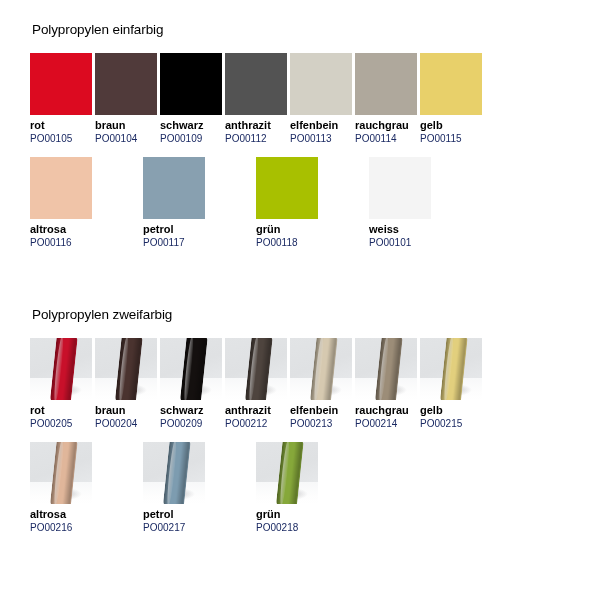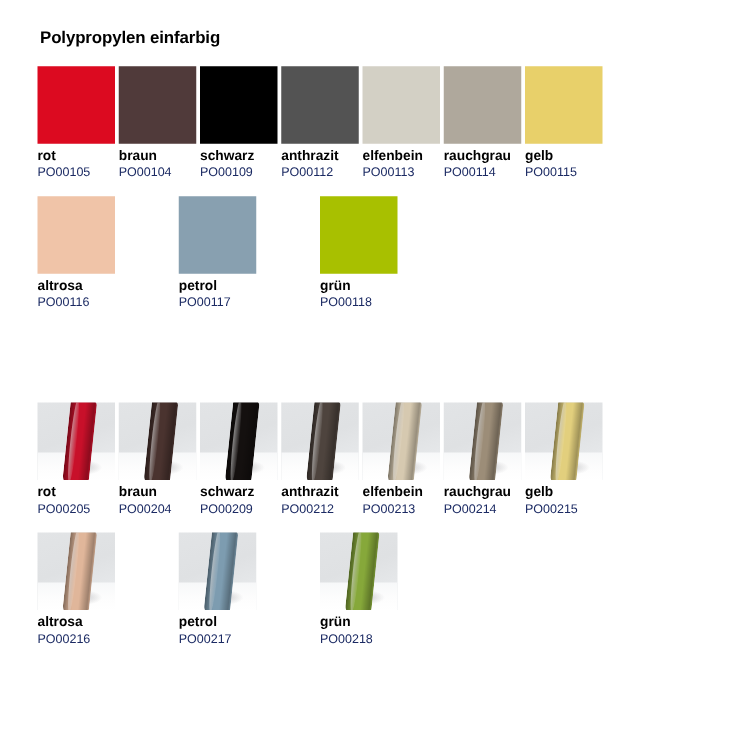--- a/index.html
+++ b/index.html
@@ -25,21 +25,21 @@
   }
   .section {
     position: absolute;
     left: 30px;
   }
   #section-0 { top: 22px; }
   #section-1 { top: 307px; }
 
   .section-title {
     font-size: 13.5px;
-    font-weight: bold;
+    font-weight: normal;
     letter-spacing: -0.1px;
     color: #000000;
     margin: 0 0 0 2px;
     padding: 0;
     line-height: 16px;
     white-space: nowrap;
   }
 
   .rows {
     margin-top: 15px;
@@ -176,25 +176,31 @@
           <div class="swatch-cell">
             <div class="chip solid" style="background: rgb(136, 160, 176);"></div>
             <div class="name">petrol</div>
             <div class="code">PO00117</div>
           </div>
           <div class="swatch-cell">
             <div class="chip solid" style="background: rgb(168, 192, 0);"></div>
             <div class="name">grün</div>
             <div class="code">PO00118</div>
           </div>
+          <div class="swatch-cell">
+            <div class="chip solid" style="background: rgb(244, 244, 244);"></div>
+            <div class="name">weiss</div>
+            <div class="code">PO00101</div>
+          </div>
         </div>
       </div>
   </div>
 
   <div class="section" id="section-1">
+    <div class="section-title">Polypropylen zweifarbig</div>
     <div class="rows">
         <div class="swatch-row">
           <div class="swatch-cell">
             <div class="chip duo">
               <div class="floor"></div>
               <div class="band-shadow"></div>
               <div class="band" style="background: linear-gradient(90deg, rgba(0, 0, 0, 0.42) 0%, rgb(200, 16, 42) 34%, rgb(200, 16, 42) 58%, rgba(0, 0, 0, 0.3) 92%, rgba(0, 0, 0, 0.1) 100%), rgb(200, 16, 42);"></div>
             </div>
             <div class="name">rot</div>
             <div class="code">PO00205</div>

